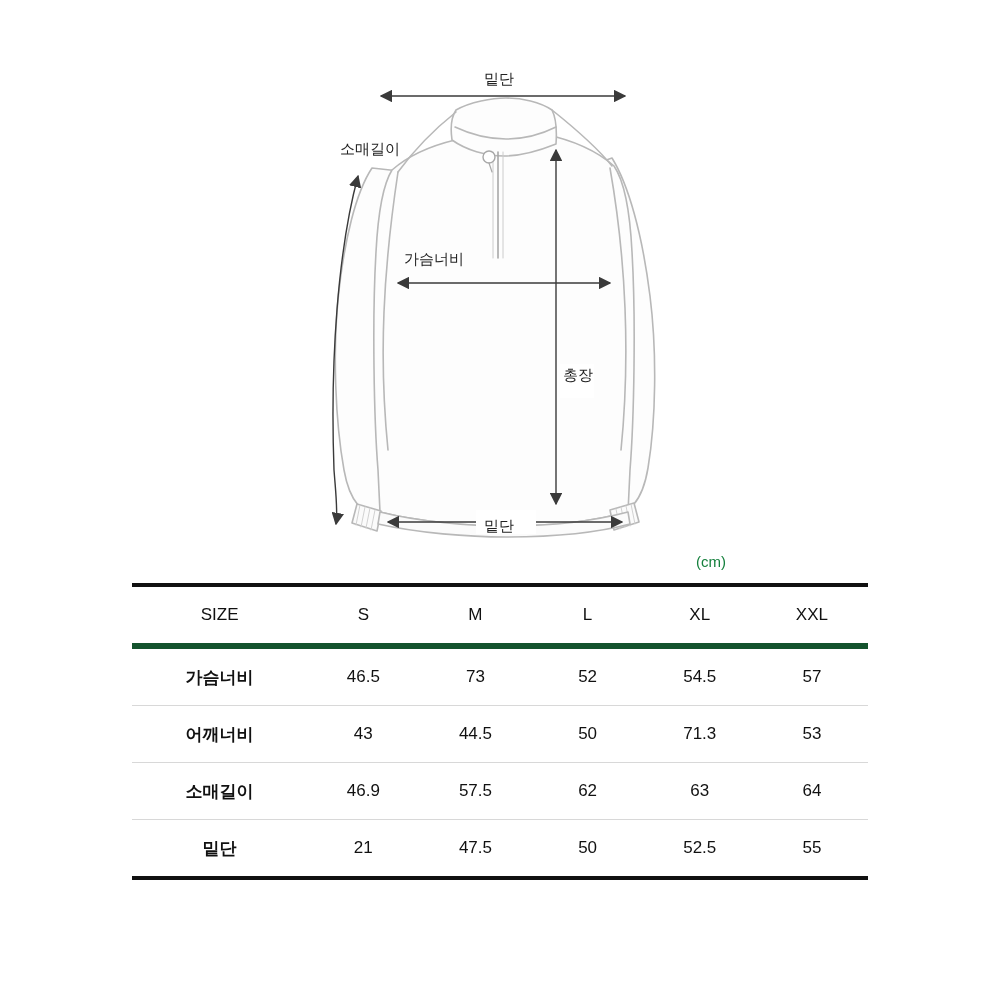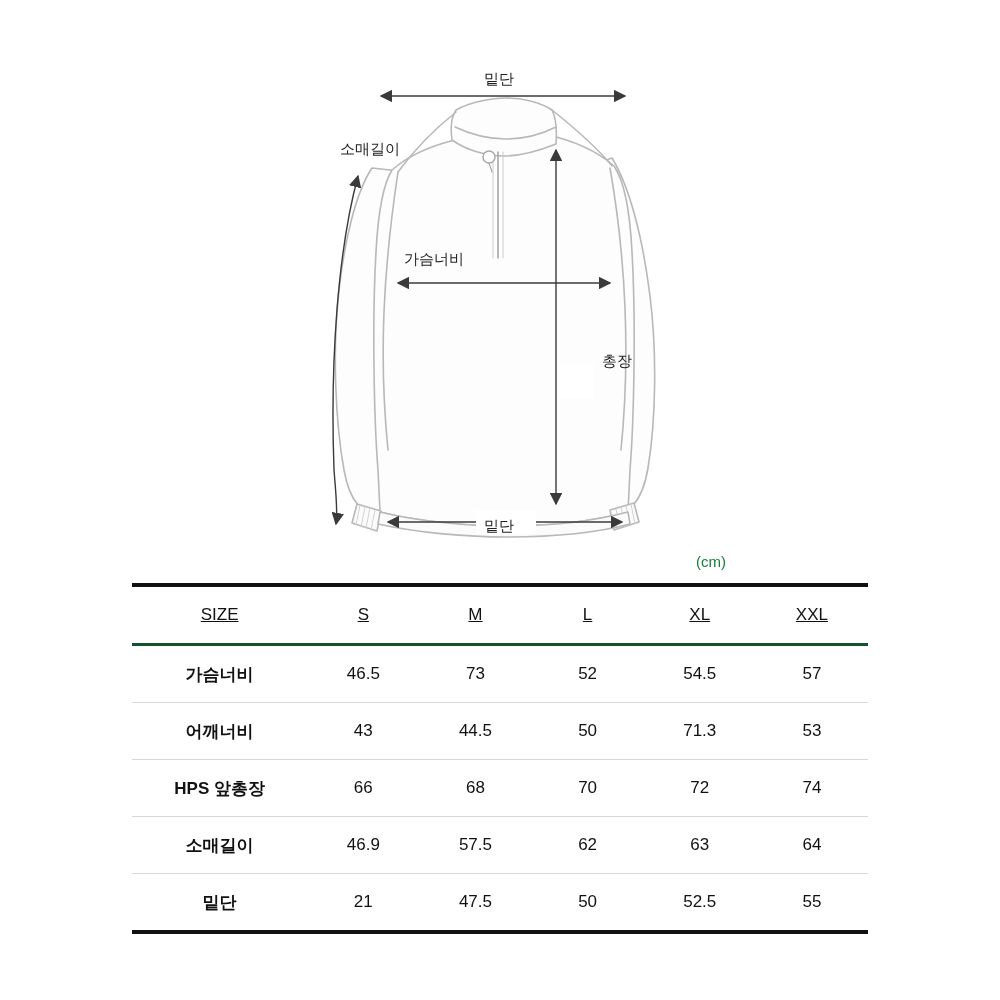--- a/index.html
+++ b/index.html
@@ -36,21 +36,21 @@
   .dimlabel {
     position: absolute;
     font-size: 15px;
     color: #222;
     white-space: nowrap;
     font-family: "Liberation Sans", sans-serif;
   }
   #label-hem-top   { left: 484px; top: 70px; }
   #label-sleeve    { left: 340px; top: 140px; }
   #label-chest     { left: 404px; top: 250px; }
-  #label-length    { left: 563px; top: 352px; margin-left: 39px; }
+  #label-length    { left: 563px; top: 366px; }
   #label-hem-bot   { left: 484px; top: 517px; }
 
   
   #unit-note {
     position: absolute;
     right: 130px;
     top: 553px;
     font-size: 15px;
     color: #15803d;
   }
@@ -79,22 +79,21 @@
     height: 54px;
     vertical-align: middle;
     font-family: "Liberation Sans", sans-serif;
   }
   table.size-table thead th {
     font-size: 17px;
   }
   
   table.size-table thead tr.head-row th {
     border-top: 4px solid #111;
-    border-bottom: 3px solid #14532d;
-    text-decoration: underline;
+    border-bottom: 6px solid #14532d;
   }
   table.size-table tbody tr td {
     border-bottom: 1px solid #d8d8d8;
   }
   table.size-table tbody tr:last-child td {
     border-bottom: 4px solid #111;
   }
   table.size-table td.rowhead {
     font-weight: bold;
     font-size: 17px;
@@ -245,28 +244,20 @@
         </tr>
         <tr>
           <td class="rowhead">어깨너비</td>
           <td>43</td>
           <td>44.5</td>
           <td>50</td>
           <td>71.3</td>
           <td>53</td>
         </tr>
         <tr>
-          <td class="rowhead">HPS 앞총장</td>
-          <td>66</td>
-          <td>68</td>
-          <td>70</td>
-          <td>72</td>
-          <td>74</td>
-        </tr>
-        <tr>
           <td class="rowhead">소매길이</td>
           <td>46.9</td>
           <td>57.5</td>
           <td>62</td>
           <td>63</td>
           <td>64</td>
         </tr>
         <tr>
           <td class="rowhead">밑단</td>
           <td>21</td>

